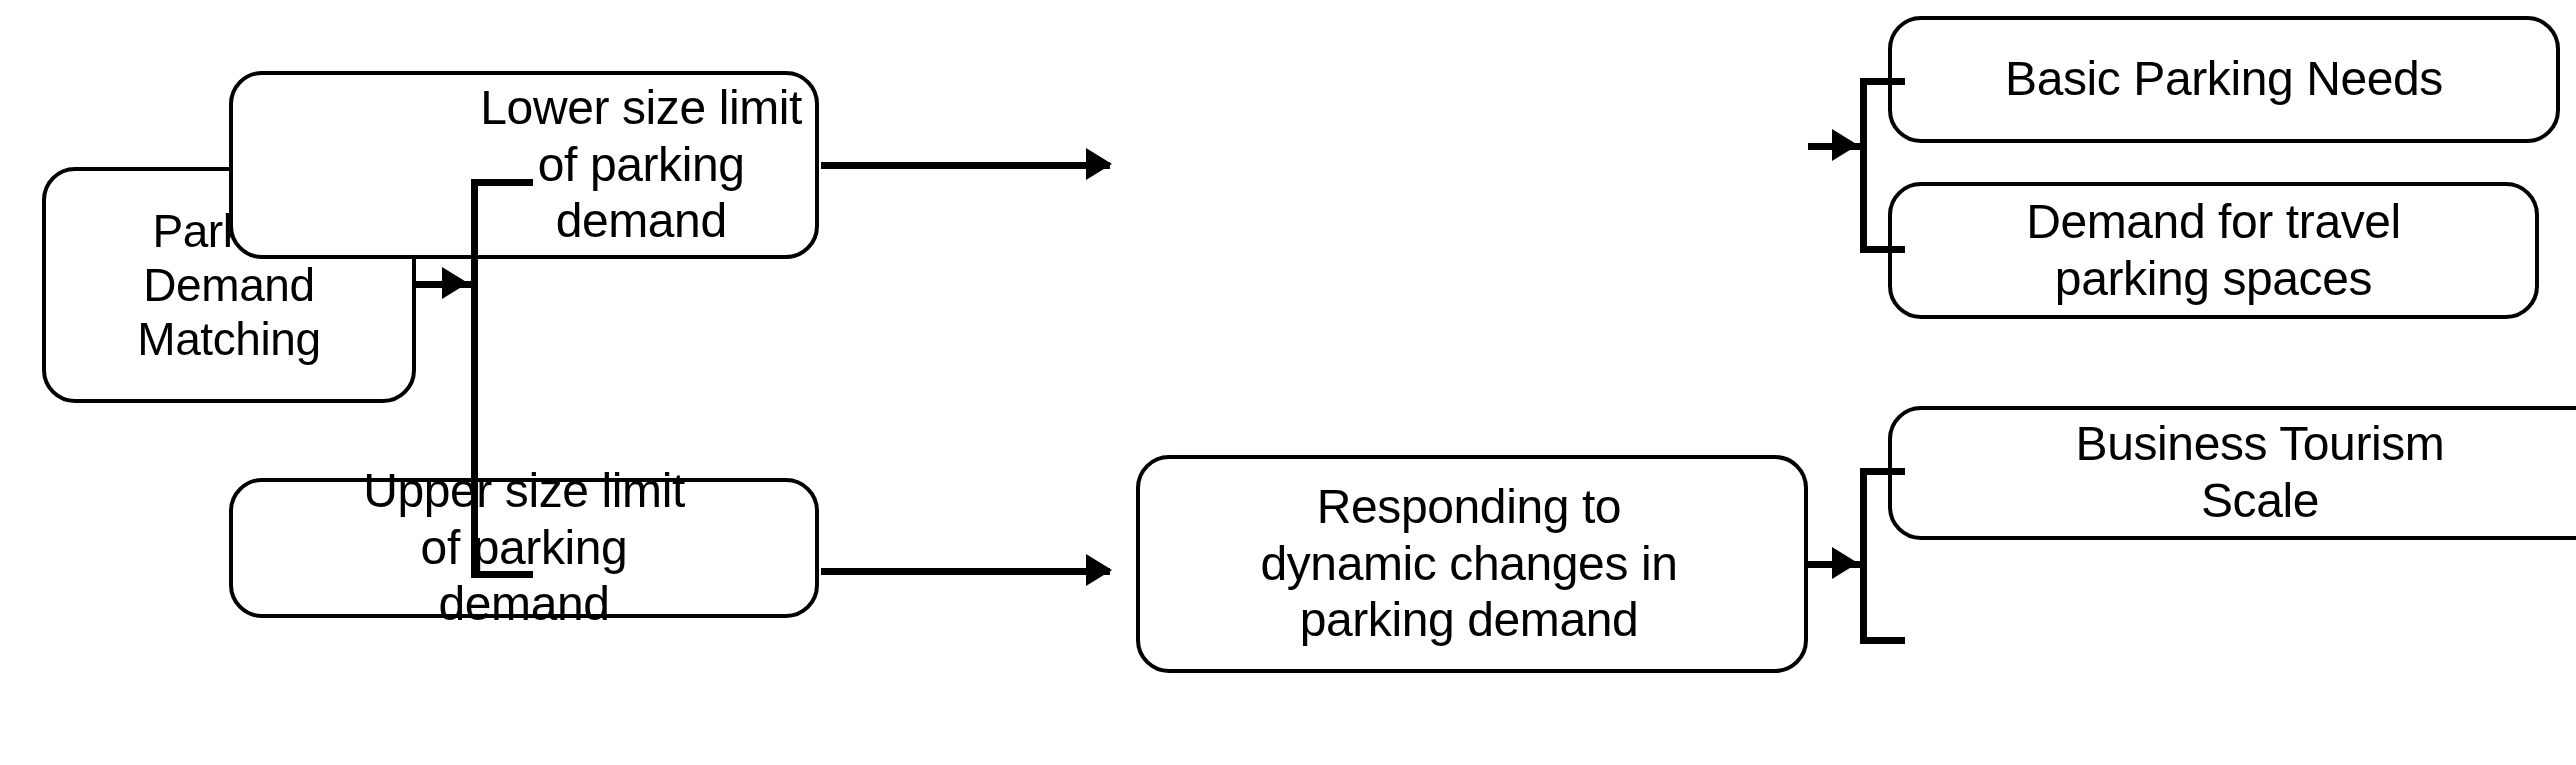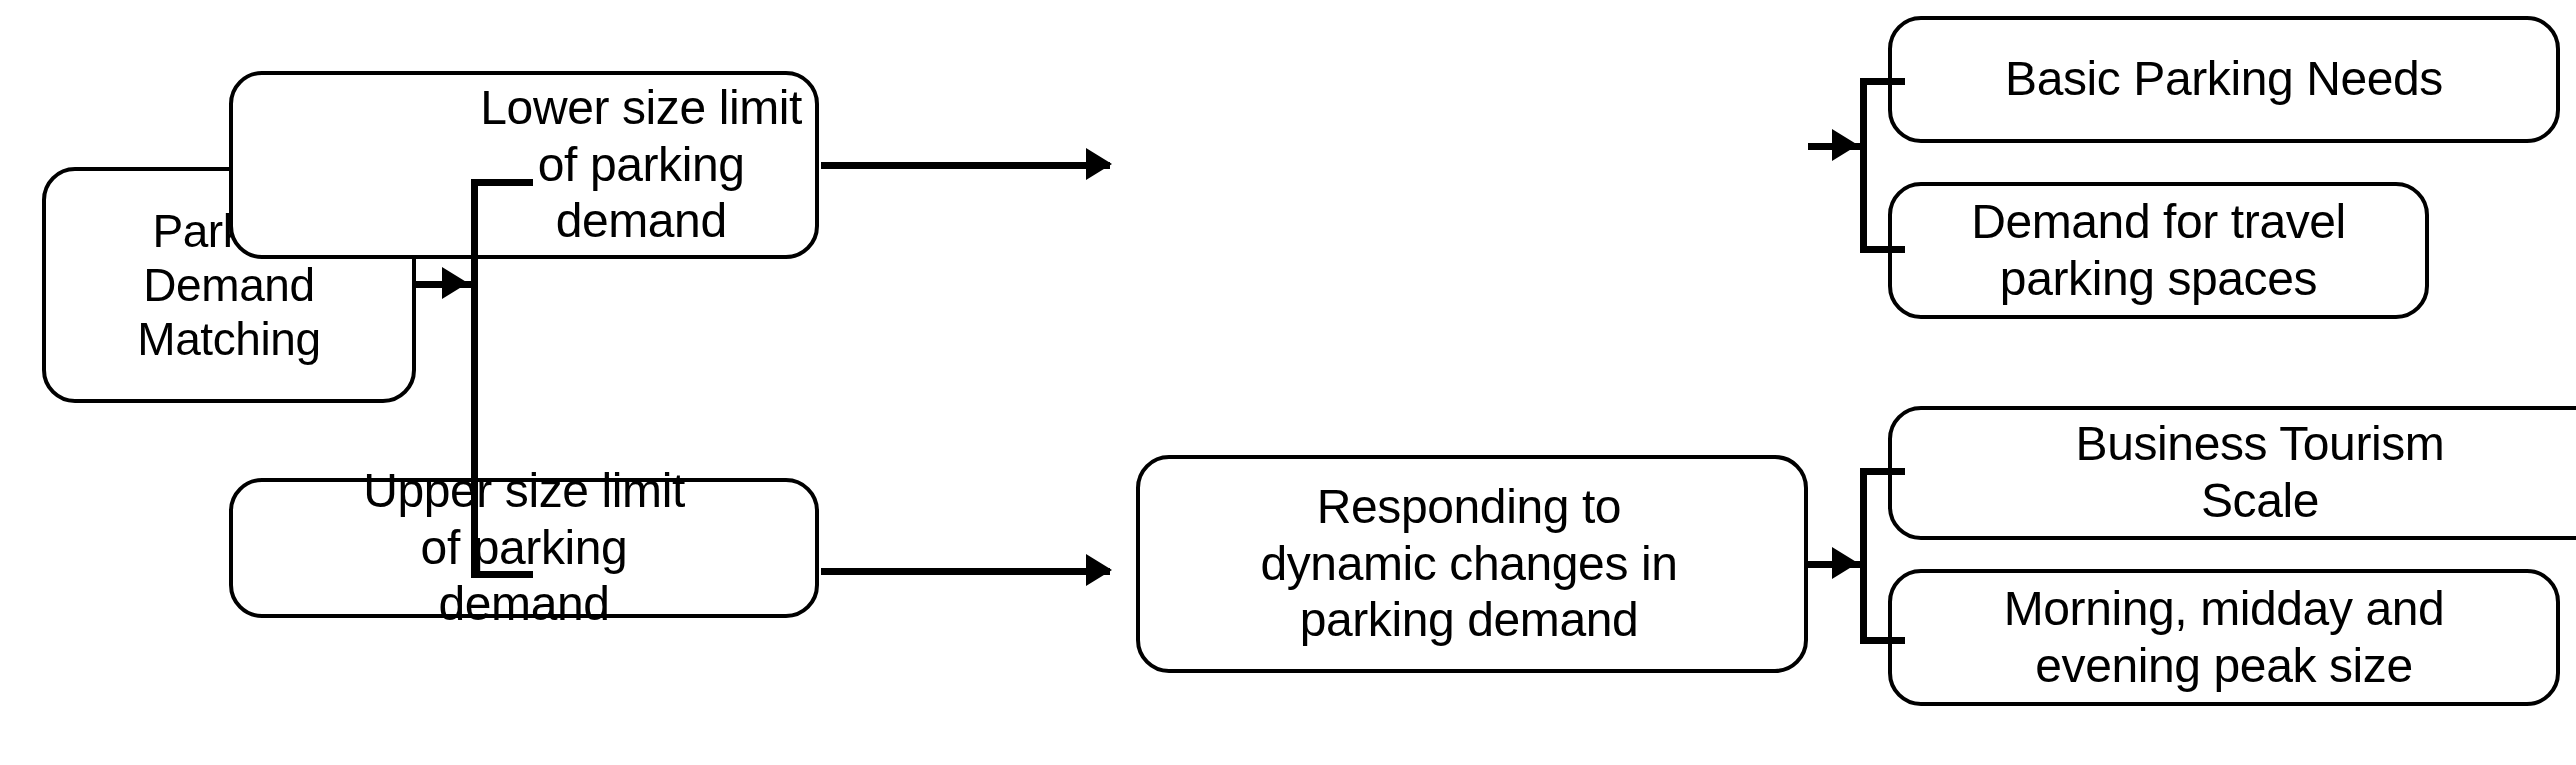--- a/index.html
+++ b/index.html
@@ -39,21 +39,21 @@
   #node-root        { left: 42px;   top: 167px;  width: 374px;  height: 236px; }
   #node-root .node-text        { font-size: 46px; }
 
   #node-lower-limit { left: 229px;  top: 71px;   width: 590px;  height: 188px; justify-content: flex-end; }
   #node-upper-limit { left: 229px;  top: 478px;  width: 590px;  height: 140px; }
 
   #node-satisfy     { left: 1136px; top: 76px;  width: 672px;  height: 142px; }
   #node-responding  { left: 1136px; top: 455px;  width: 672px;  height: 218px; padding-left: 7px; }
 
   #node-basic-needs { left: 1888px; top: 16px;   width: 672px;  height: 127px; }
-  #node-travel      { left: 1888px; top: 182px;  width: 541px;  height: 137px; }
+  #node-travel      { left: 1888px; top: 182px;  width: 651px;  height: 137px; }
   #node-tourism     { left: 1888px; top: 406px;  width: 744px;  height: 134px; }
   #node-peak        { left: 1888px; top: 569px;  width: 672px;  height: 137px; }
 
   
   .edge {
     position: absolute;
     background: #000000;
   }
   .edge.h { height: 6.5px; }
   .edge.v { width: 6.5px; }
@@ -133,24 +133,20 @@
   <div class="node" id="node-travel">
     <span class="node-text">Demand for travel
 parking spaces</span>
   </div>
 
   <div class="node" id="node-tourism">
     <span class="node-text">Business Tourism
 Scale</span>
   </div>
 
-  <div class="node" id="node-peak">
-    <span class="node-text">Morning, midday and
-evening peak size</span>
-  </div>
 
   <div class="edge h" id="brk-l-stem"></div>
   <div class="arrowhead" id="brk-l-arrow"></div>
   <div class="edge v" id="brk-l-spine"></div>
   <div class="edge h" id="brk-l-top"></div>
   <div class="edge h" id="brk-l-bottom"></div>
 
   <div class="edge h" id="e1-line"></div>
   <div class="arrowhead" id="e1-arrow"></div>
 

